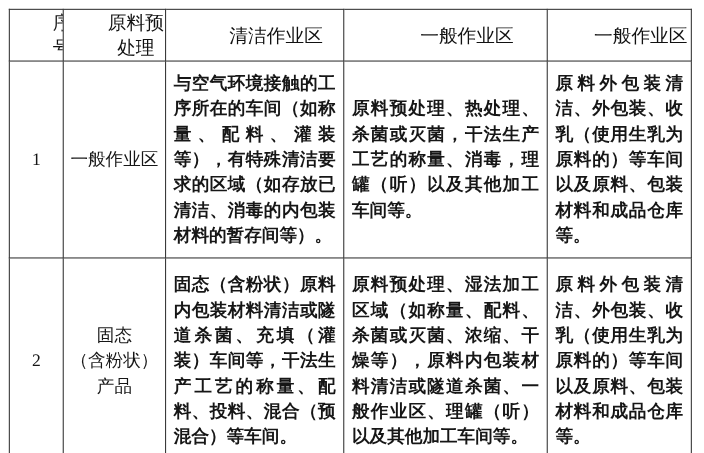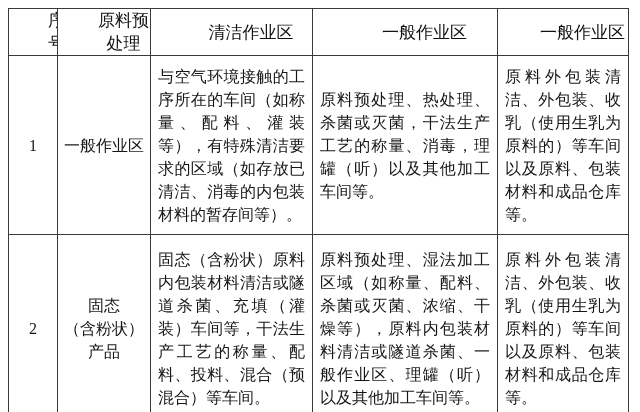--- a/index.html
+++ b/index.html
@@ -39,20 +39,21 @@
     font-size: 16px;
     line-height: 23px;
     white-space: pre-line;
   }
   .cell-body {
     font-size: 16px;
     line-height: 23px;
     padding: 2px 7px;
     text-align: justify;
     text-justify: inter-ideograph;
+    font-weight: bold;
   }
 </style>
 </head>
 <body>
 
 <table class="doc-table">
   <colgroup>
     <col style="width:49px">
     <col style="width:93px">
     <col style="width:162px">

